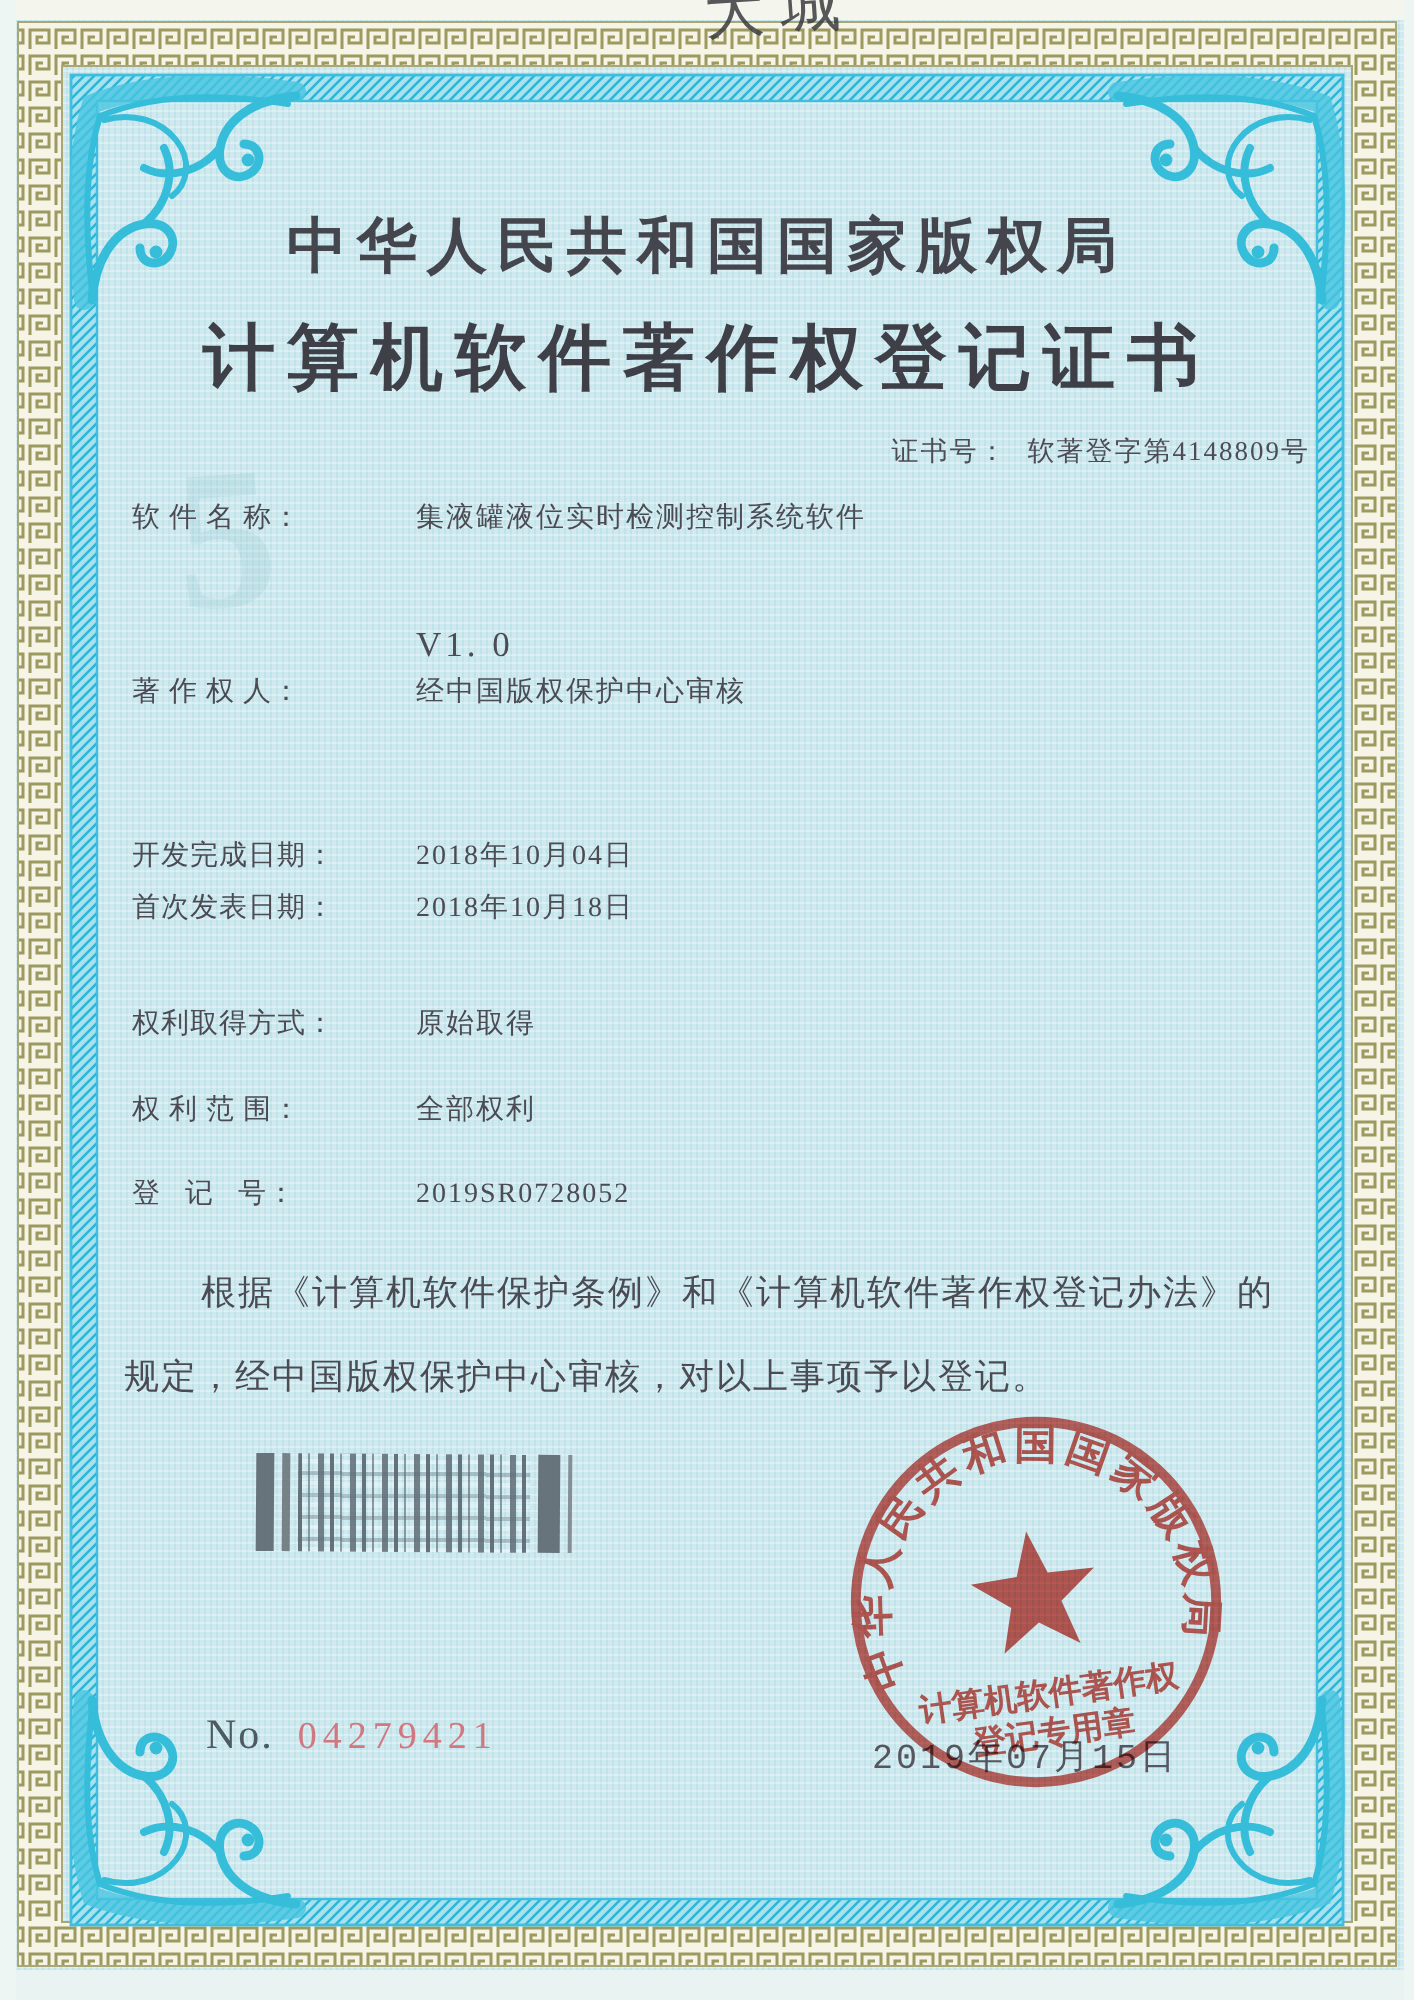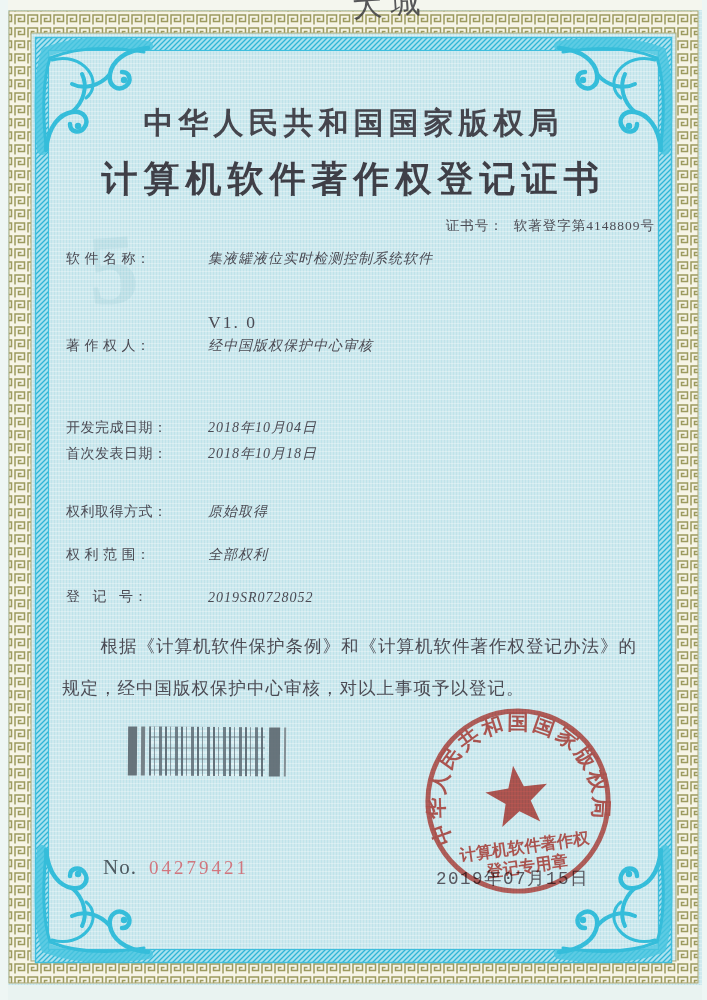--- a/index.html
+++ b/index.html
@@ -34,21 +34,21 @@
   }
   .title-doc{
     position:absolute;top:155px;left:0;width:100%;text-align:center;
     font-size:36px;font-weight:700;letter-spacing:6px;color:#3f3f47;
   }
   .field{
     position:absolute;left:66px;display:flex;align-items:flex-end;
     font-size:14px;color:#4b4b54;white-space:pre;letter-spacing:.5px;
   }
   .field .flabel{width:142px;flex:0 0 142px;}
-  .field .fvalue{letter-spacing:1px;font-style:italic;}
+  .field .fvalue{letter-spacing:1px;}
   .fvalue2{
     position:absolute;left:208px;top:276px;font-size:17.5px;color:#4b4b54;letter-spacing:2px;margin-top:36px;
   }
   .statement{
     position:absolute;left:62px;top:625px;width:588px;
     font-size:17.5px;color:#4b4b54;line-height:2.42;text-indent:2.2em;letter-spacing:1px;
   }
   .barcode{
     position:absolute;left:128px;top:727px;width:158px;height:49px;display:flex;gap:4px;
     opacity:.88;transform:rotate(.4deg);

